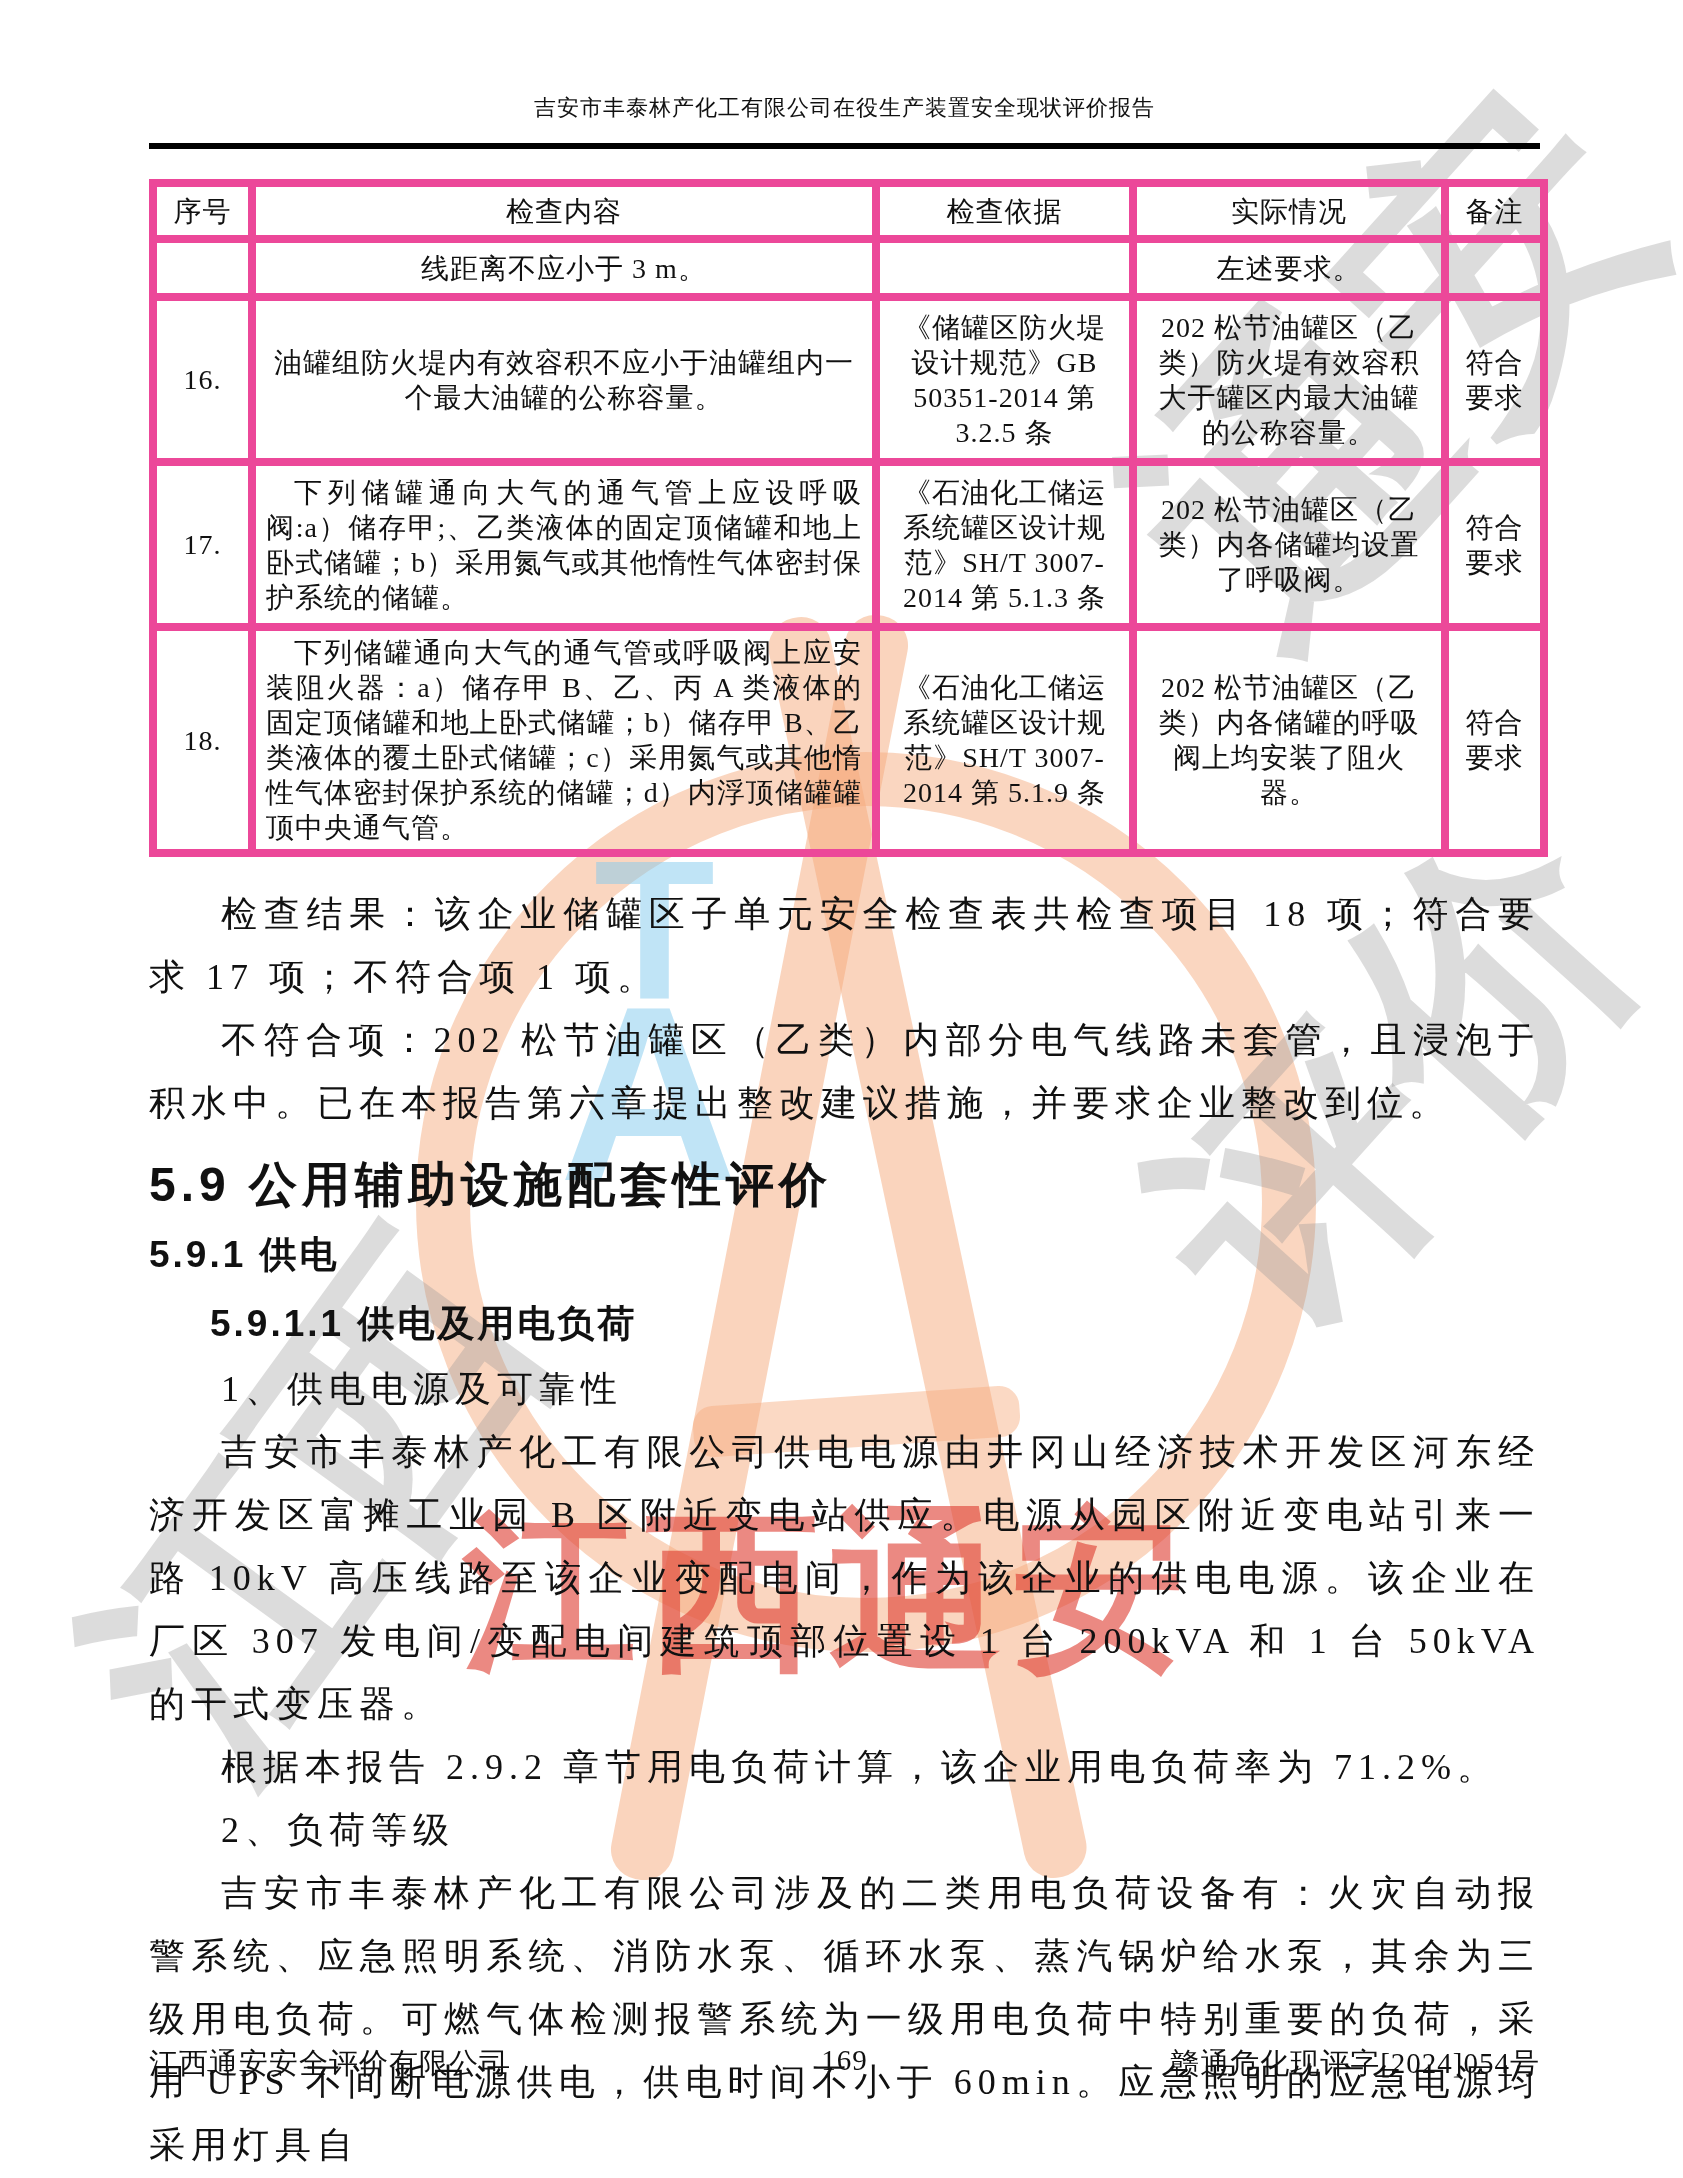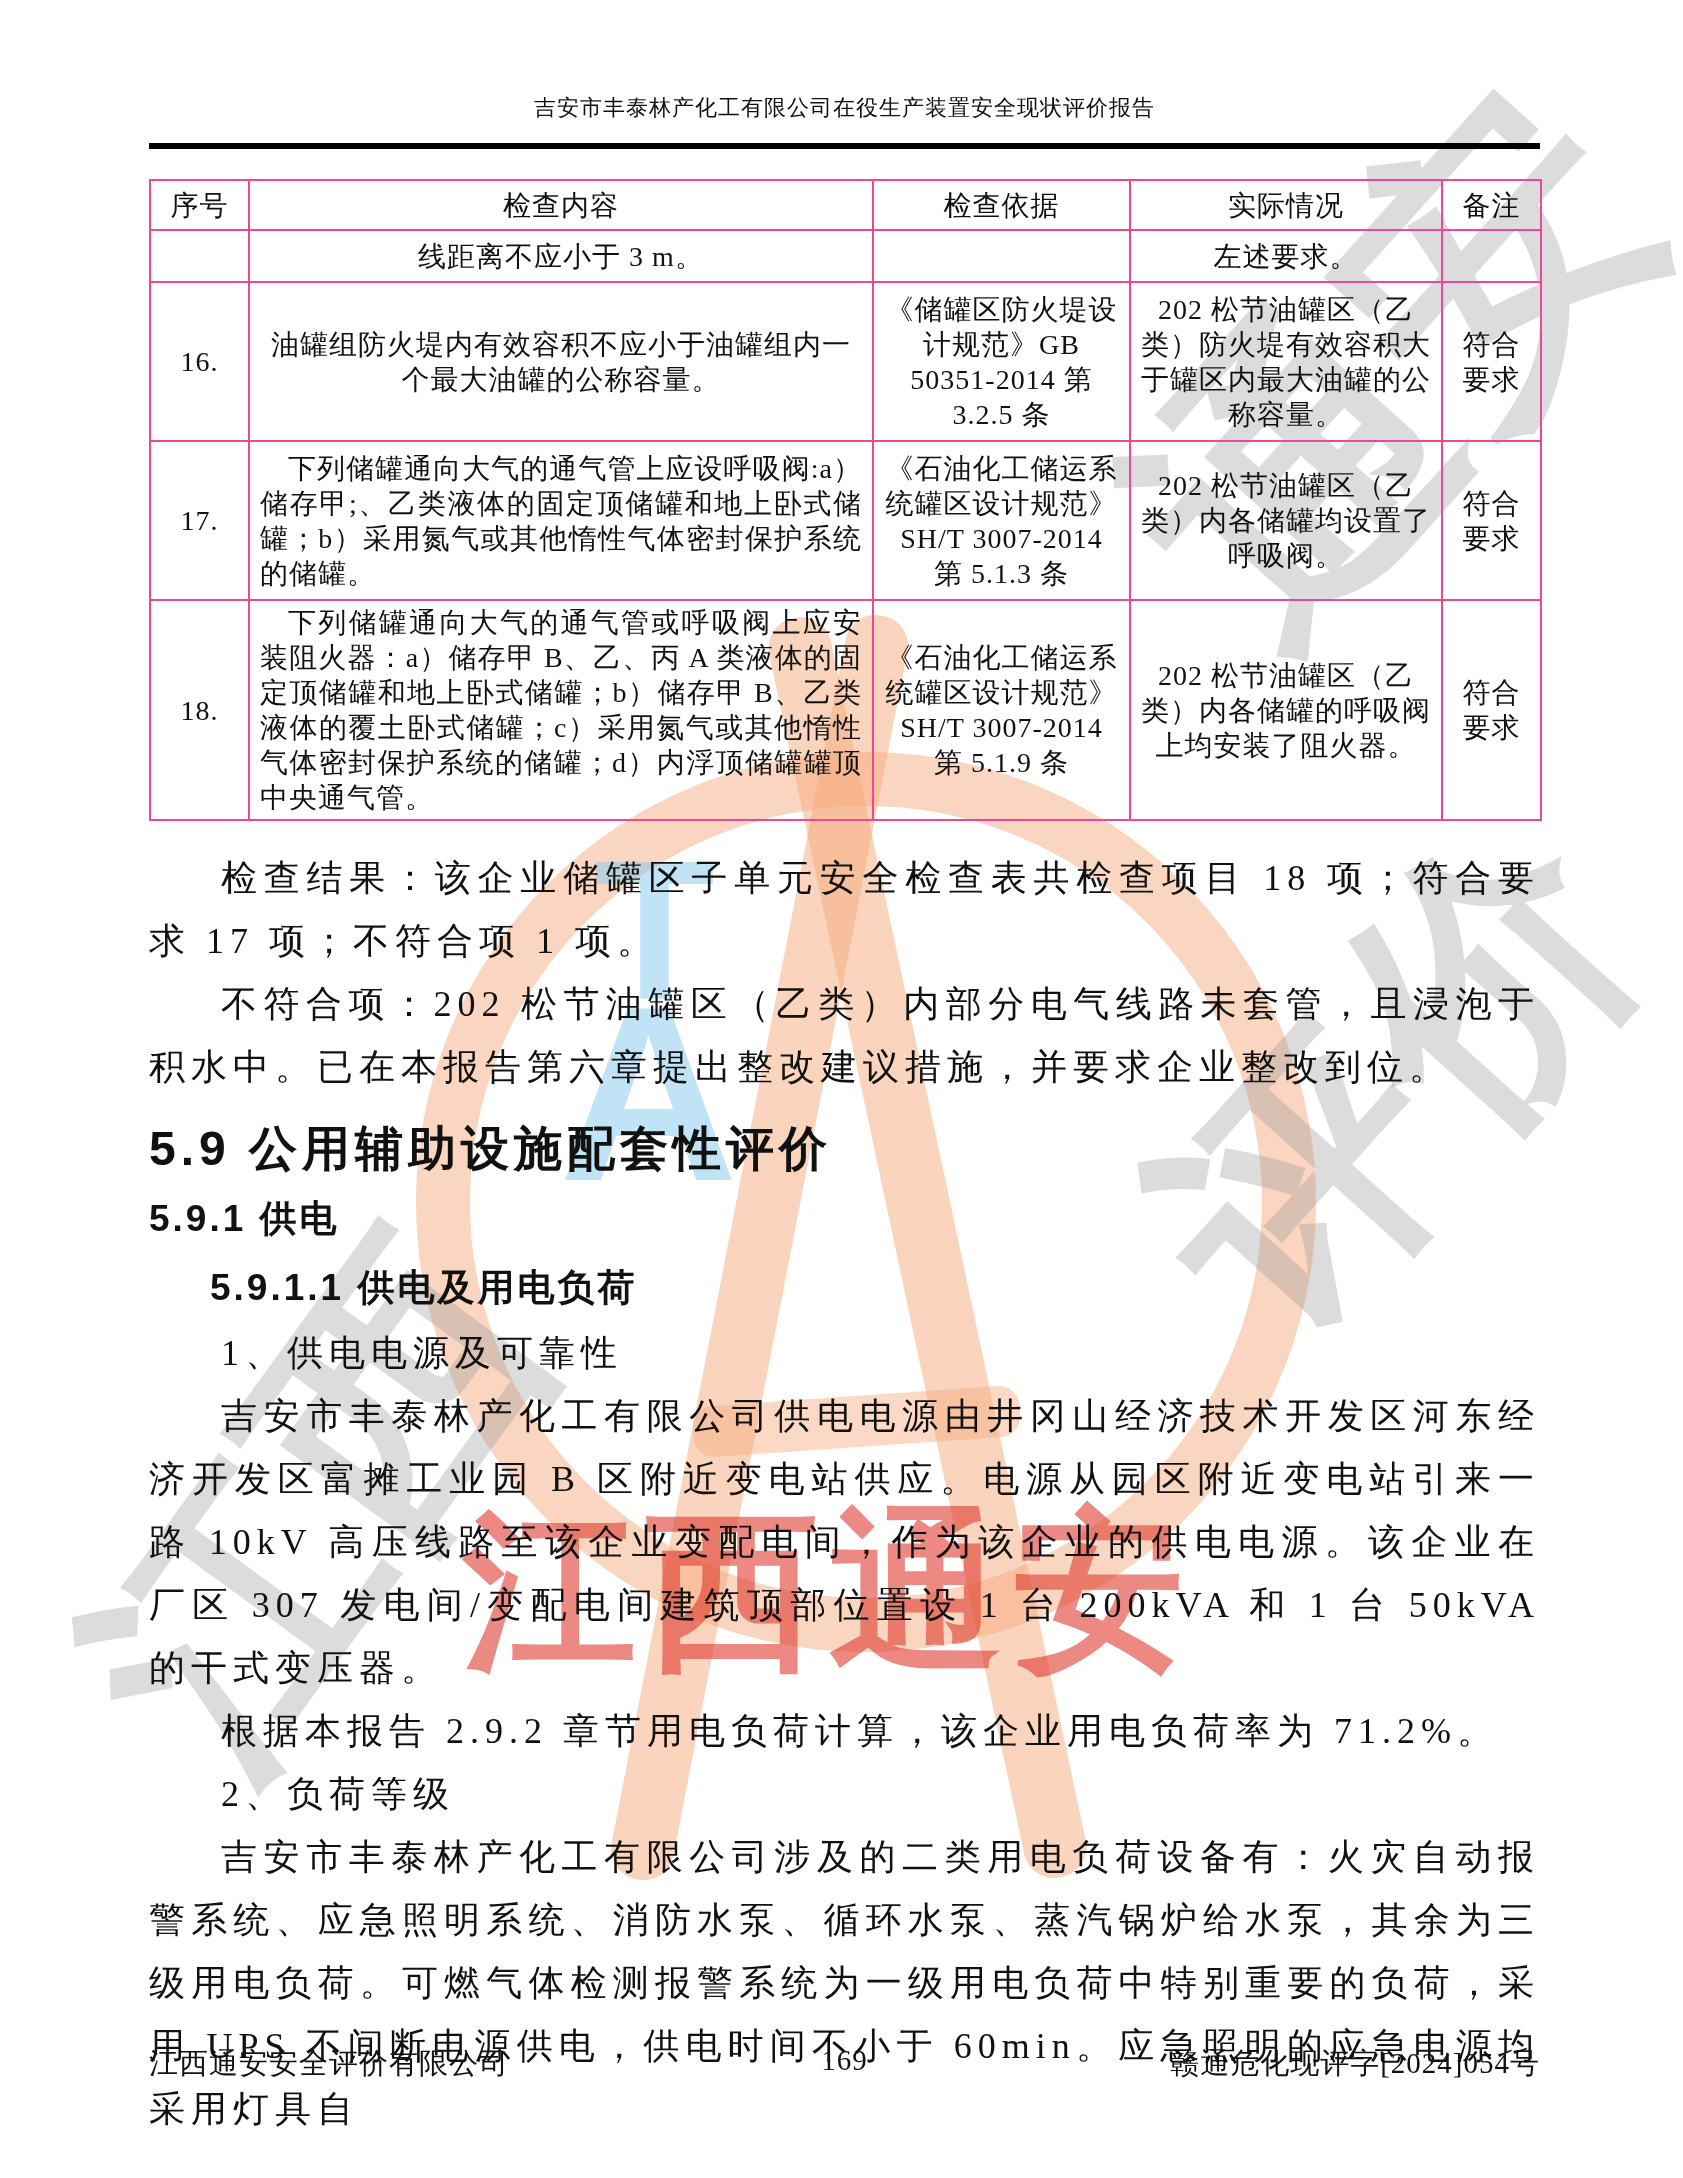--- a/index.html
+++ b/index.html
@@ -32,21 +32,21 @@
   }
   
   .content{position:relative;z-index:1;margin:0 149px 0 149px;width:1391px;}
   .doc-header-title{
     padding-top:87px;text-align:center;font-size:22px;letter-spacing:1px;line-height:42px;
   }
   .doc-header-rule{margin-top:14px;height:6px;background:#000;}
   
   table.check{border-collapse:collapse;margin-top:30px;width:1391px;table-layout:fixed;}
   table.check th,table.check td{
-    border:2px solid #ec4899;font-size:28px;line-height:35px;letter-spacing:1px;
+    border:8px solid #ec4899;font-size:28px;line-height:35px;letter-spacing:1px;
     padding:4px 10px;vertical-align:middle;font-weight:normal;
   }
   col.c-no{width:99px;}col.c-content{width:624px;}col.c-basis{width:257px;}
   col.c-actual{width:312px;}col.c-note{width:99px;}
   th{text-align:center;height:40px;}
   td{text-align:center;margin-top:40px;}
   tr.r-part td{height:42px;}
   tr.r16 td{height:149px;}
   tr.r17 td{height:149px;}
   tr.r18 td{height:208px;}

